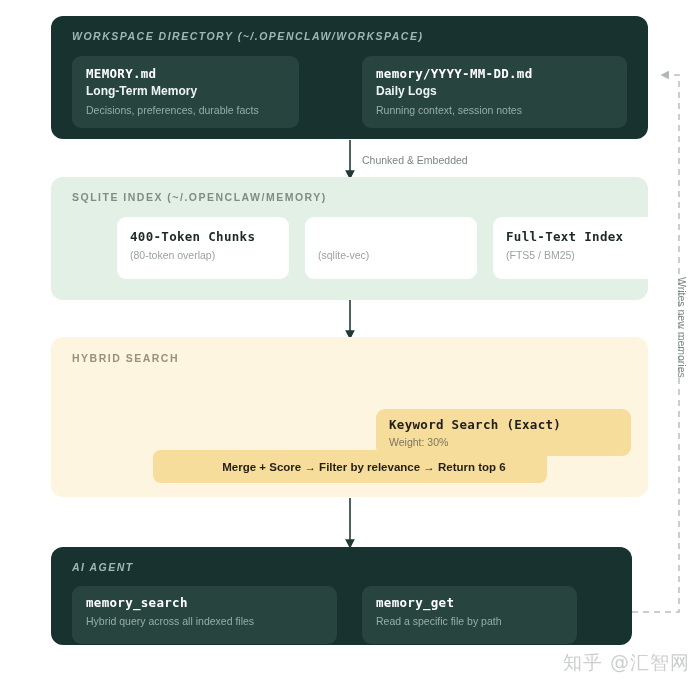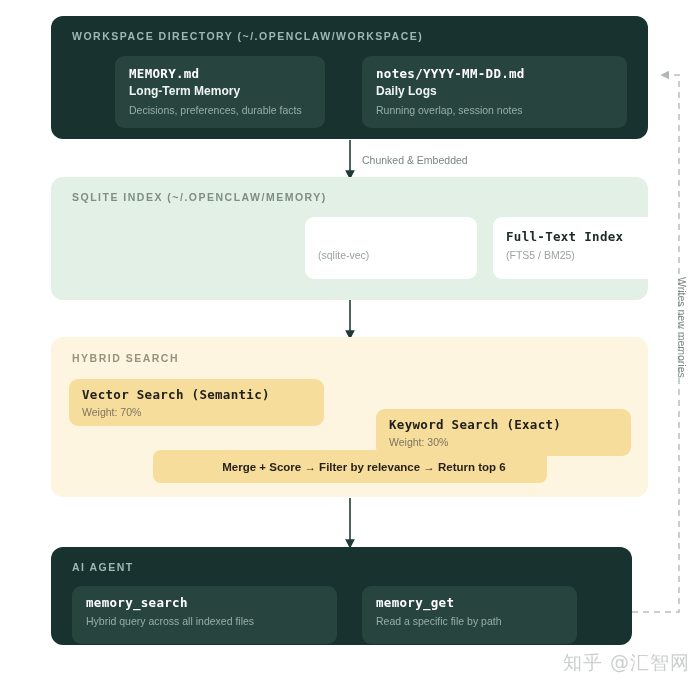--- a/index.html
+++ b/index.html
@@ -29,21 +29,21 @@
   .panel-title {
     font-size: 10.5px;
     font-weight: bold;
     letter-spacing: 1.5px;
     text-transform: uppercase;
     white-space: nowrap;
   }
 
   
   .panel.dark        { background: #17322f; }
-  .panel.dark .panel-title { color: #9fb8b3; }
+  .panel.dark .panel-title { color: #9fb8b3; font-style: italic; }
   .card.dark {
     background: #27443f;
     border-radius: 9px;
     box-sizing: border-box;
   }
   .card.dark .c-title { color: #ffffff; }
   .card.dark .c-sub   { color: #eef4f2; }
   .card.dark .c-note  { color: #96aeaa; }
 
   
@@ -179,56 +179,56 @@
     </g>
 
     <g>
       <path d="M 632 612 L 679 612 L 679 75 L 664 75" fill="none" stroke="#b9bfbe" stroke-width="1.5" stroke-dasharray="6 5" marker-end="url(#arrow-gray)"></path>
     </g>
   </svg>
 
   <div class="panel dark" style="left:51px; top:16px; width:597px; height:123px;">
     <div class="panel-title" style="position:absolute; left:21px; top:14px;">WORKSPACE DIRECTORY (~/.OPENCLAW/WORKSPACE)</div>
 
-    <div class="card dark" style="left:21px; top:40px; width:210px; height:72px;margin-left:43px;">
+    <div class="card dark" style="left:21px; top:40px; width:227px; height:72px;">
       <div class="c-title" style="position:absolute; left:14px; top:10px;">MEMORY.md</div>
       <div class="c-sub" style="position:absolute; left:14px; top:28px;">Long-Term Memory</div>
       <div class="c-note" style="position:absolute; left:14px; top:48px;">Decisions, preferences, durable facts</div>
     </div>
 
     <div class="card dark" style="left:311px; top:40px; width:265px; height:72px;">
-      <div class="c-title" style="position:absolute; left:14px; top:10px;">notes/YYYY-MM-DD.md</div>
+      <div class="c-title" style="position:absolute; left:14px; top:10px;">memory/YYYY-MM-DD.md</div>
       <div class="c-sub" style="position:absolute; left:14px; top:28px;">Daily Logs</div>
-      <div class="c-note" style="position:absolute; left:14px; top:48px;">Running overlap, session notes</div>
+      <div class="c-note" style="position:absolute; left:14px; top:48px;">Running context, session notes</div>
     </div>
   </div>
 
   <div class="edge-label" style="left:362px; top:154px;">Chunked &amp; Embedded</div>
 
   <div class="panel mint" style="left:51px; top:177px; width:597px; height:123px;">
     <div class="panel-title" style="position:absolute; left:21px; top:14px;">SQLITE INDEX (~/.OPENCLAW/MEMORY)</div>
 
+    <div class="card light" style="left:66px; top:40px; width:172px; height:62px;">
+      <div class="c-title" style="position:absolute; left:13px; top:12px;">400-Token Chunks</div>
+      <div class="c-note" style="position:absolute; left:13px; top:32px;">(80-token overlap)</div>
+    </div>
 
     <div class="card light" style="left:254px; top:40px; width:172px; height:62px;">
       <div class="c-note" style="position:absolute; left:13px; top:32px;">(sqlite-vec)</div>
     </div>
 
     <div class="card light" style="left:442px; top:40px; width:172px; height:62px;">
       <div class="c-title" style="position:absolute; left:13px; top:12px;">Full-Text Index</div>
       <div class="c-note" style="position:absolute; left:13px; top:32px;">(FTS5 / BM25)</div>
     </div>
   </div>
 
   <div class="panel cream" style="left:51px; top:337px; width:597px; height:160px;">
     <div class="panel-title" style="position:absolute; left:21px; top:15px;">HYBRID SEARCH</div>
 
-    <div class="card amber" style="left:18px; top:42px; width:255px; height:47px;">
-      <div class="c-title" style="position:absolute; left:13px; top:8px;">Vector Search (Semantic)</div>
-      <div class="c-note" style="position:absolute; left:13px; top:27px;">Weight: 70%</div>
-    </div>
 
     <div class="card amber" style="left:325px; top:42px; width:255px; height:47px;margin-top:30px;">
       <div class="c-title" style="position:absolute; left:13px; top:8px;">Keyword Search (Exact)</div>
       <div class="c-note" style="position:absolute; left:13px; top:27px;">Weight: 30%</div>
     </div>
 
     <div class="merge-bar" style="left:102px; top:113px; width:394px; height:33px;">
       <span>Merge + Score → Filter by relevance → Return top 6</span>
     </div>
   </div>

